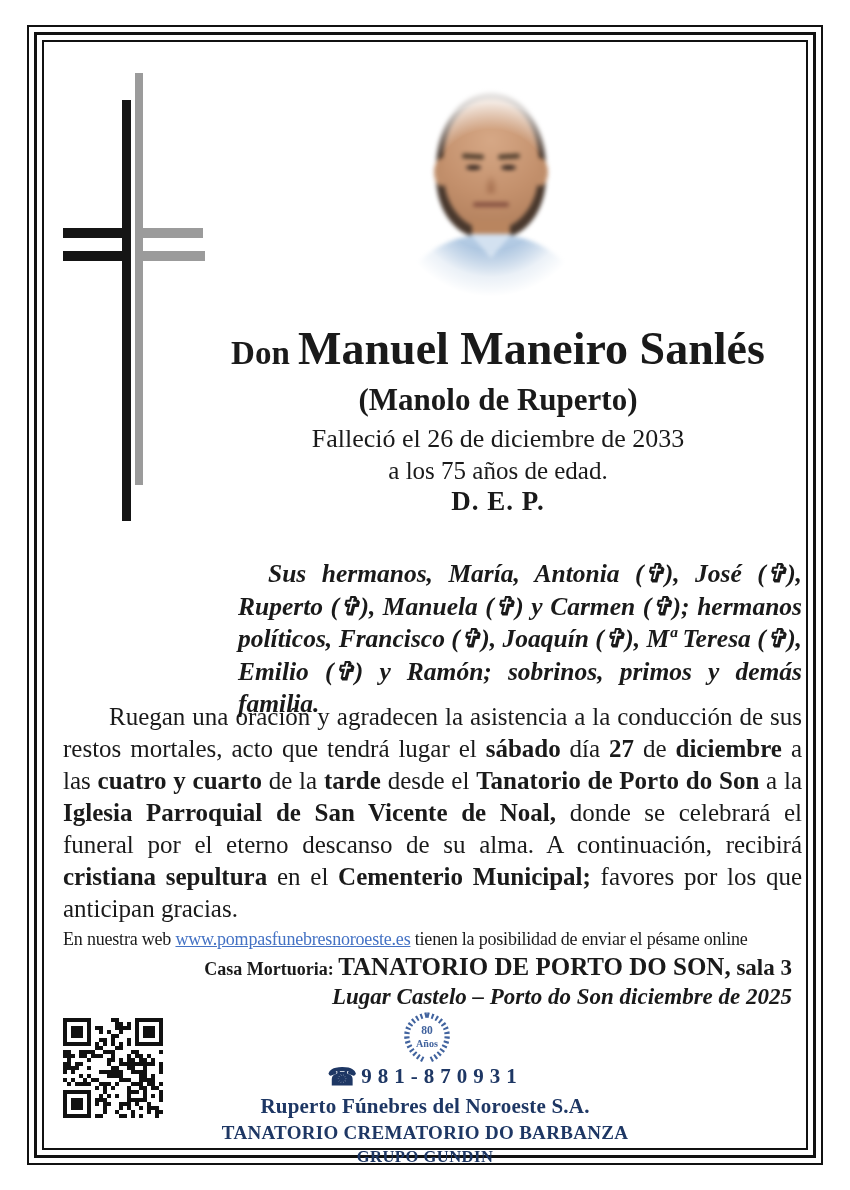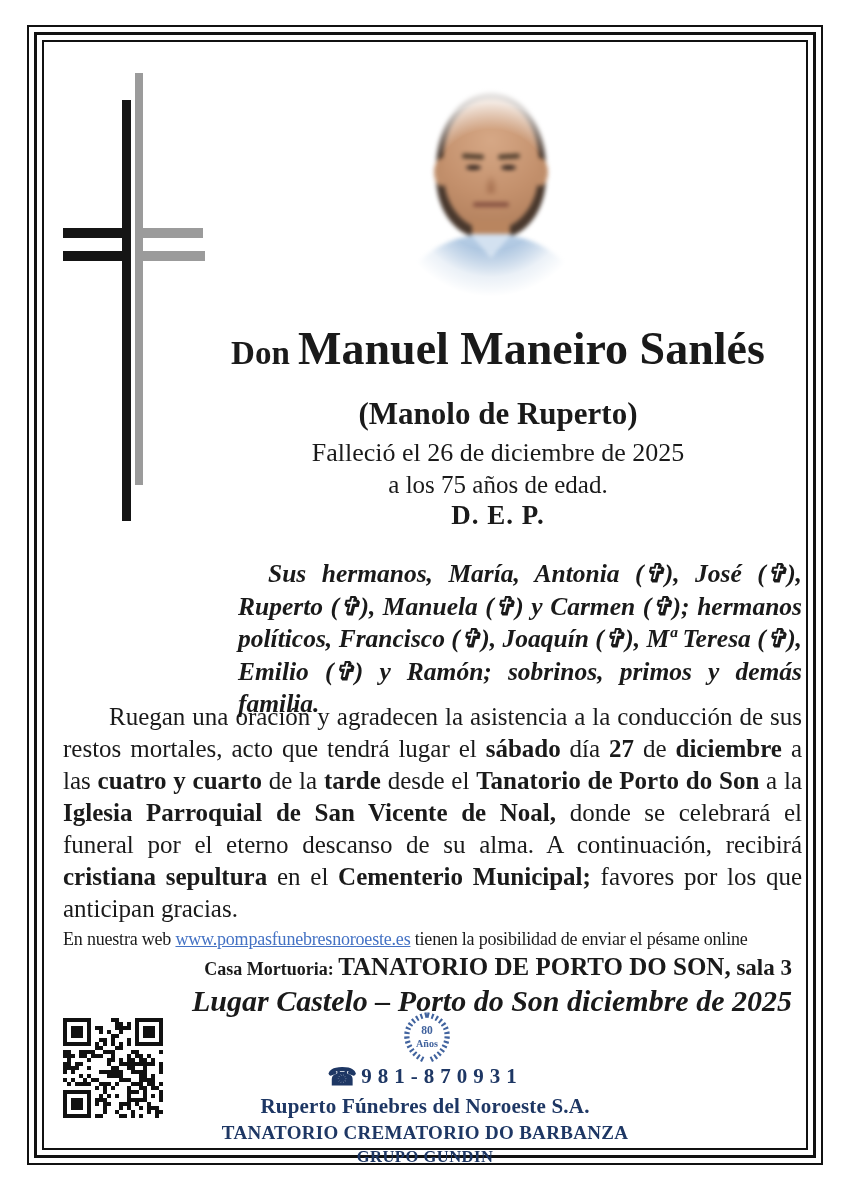--- a/index.html
+++ b/index.html
@@ -58,21 +58,21 @@
   .ph-collar{left:84px;top:152px;width:42px;height:24px;background:#d3e1f0;
     clip-path:polygon(0 0,100% 0,50% 100%);}
   .ph-fade{position:absolute;inset:-8px;
     background:radial-gradient(ellipse 52% 48% at 50% 46%,rgba(255,255,255,0) 50%,rgba(255,255,255,.78) 72%,#fff 88%);}
 
   
   .header{position:absolute;left:150px;right:4px;top:278px;text-align:center;}
   .salutation{font-size:26px;font-weight:bold;}
   .name-line{font-size:46px;font-weight:bold;line-height:54px;margin-top:2px;}
   .name-line .don{font-size:33px;}
-  .nickname{font-size:31px;font-weight:bold;line-height:36px;margin-top:16px;}
+  .nickname{font-size:31px;font-weight:bold;line-height:36px;margin-top:2px;}
   .death-line{font-size:26px;line-height:30px;margin-top:6px;}
   .age-line{font-size:25px;line-height:29px;margin-top:2px;}
   .dep{font-size:27px;font-weight:bold;line-height:26px;margin-top:3px;letter-spacing:1px;}
 
   
   .family{
     position:absolute;left:194px;right:4px;top:500px;
     font-size:25.5px;font-weight:bold;font-style:italic;
     line-height:32.5px;text-align:justify;text-indent:30px;margin-top:16px;
   }
@@ -86,21 +86,21 @@
 
   
   .webline{position:absolute;left:19px;right:4px;top:887px;font-size:18px;letter-spacing:-0.2px;}
   .link{color:var(--link);text-decoration:underline;cursor:pointer;}
 
   
   .mortuary{position:absolute;right:14px;top:911px;font-weight:bold;}
   .cm-label{font-size:18px;}
   .cm-place{font-size:25px;}
   .cm-room{font-size:23px;}
-  .placedate{position:absolute;right:14px;top:942px;font-size:30px;font-weight:bold;font-style:italic;}
+  .placedate{position:absolute;right:14px;top:942px;font-size:23px;font-weight:bold;font-style:italic;}
 
   
   .qr{position:absolute;left:19px;top:976px;width:100px;height:100px;}
 
   
   .wreath{position:absolute;left:352px;top:970px;width:62px;height:50px;}
   .wreath text{font-family:"Liberation Serif","DejaVu Serif",serif;font-weight:bold;fill:var(--wreath);}
 
   
   .footer{position:absolute;left:0;right:0;top:1021px;text-align:center;padding-left:0;color:var(--navy);}
@@ -140,21 +140,21 @@
         <div class="ph-part ph-neck"></div>
         <div class="ph-part ph-shirt"></div>
         <div class="ph-part ph-collar"></div>
       </div>
       <div class="ph-fade"></div>
     </div>
 
     <div class="header">
       <div class="name-line"><span class="don">Don </span><span>Manuel Maneiro Sanlés</span></div>
       <div class="nickname">(Manolo de Ruperto)</div>
-      <div class="death-line">Falleció el 26 de diciembre de 2025</div>
+      <div class="death-line">Falleció el 26 de diciembre de 2033</div>
       <div class="age-line">a los 75 años de edad.</div>
       <div class="dep">D. E. P.</div>
     </div>
 
     <div class="family">Sus hermanos, María, Antonia (✞), José (✞), Ruperto (✞), Manuela (✞) y Carmen (✞); hermanos políticos, Francisco (✞), Joaquín (✞), Mª Teresa (✞), Emilio (✞) y Ramón; sobrinos, primos y demás familia.</div>
 
     <div class="announcement"><span>Ruegan una oración y agradecen la asistencia a la conducción de sus restos mortales, acto que tendrá lugar el </span><span class="b">sábado</span><span> día </span><span class="b">27</span><span> de </span><span class="b">diciembre</span><span> a las </span><span class="b">cuatro y cuarto</span><span> de la </span><span class="b">tarde</span><span> desde el </span><span class="b">Tanatorio de Porto do Son</span><span> a la </span><span class="b">Iglesia Parroquial de San Vicente de Noal,</span><span> donde se celebrará el funeral por el eterno descanso de su alma. A continuación, recibirá </span><span class="b">cristiana sepultura</span><span> en el </span><span class="b">Cementerio Municipal;</span><span> favores por los que anticipan gracias.</span></div>
 
     <div class="webline"><span>En nuestra web </span><span class="link">www.pompasfunebresnoroeste.es</span><span> tienen la posibilidad de enviar el pésame online</span></div>
 

